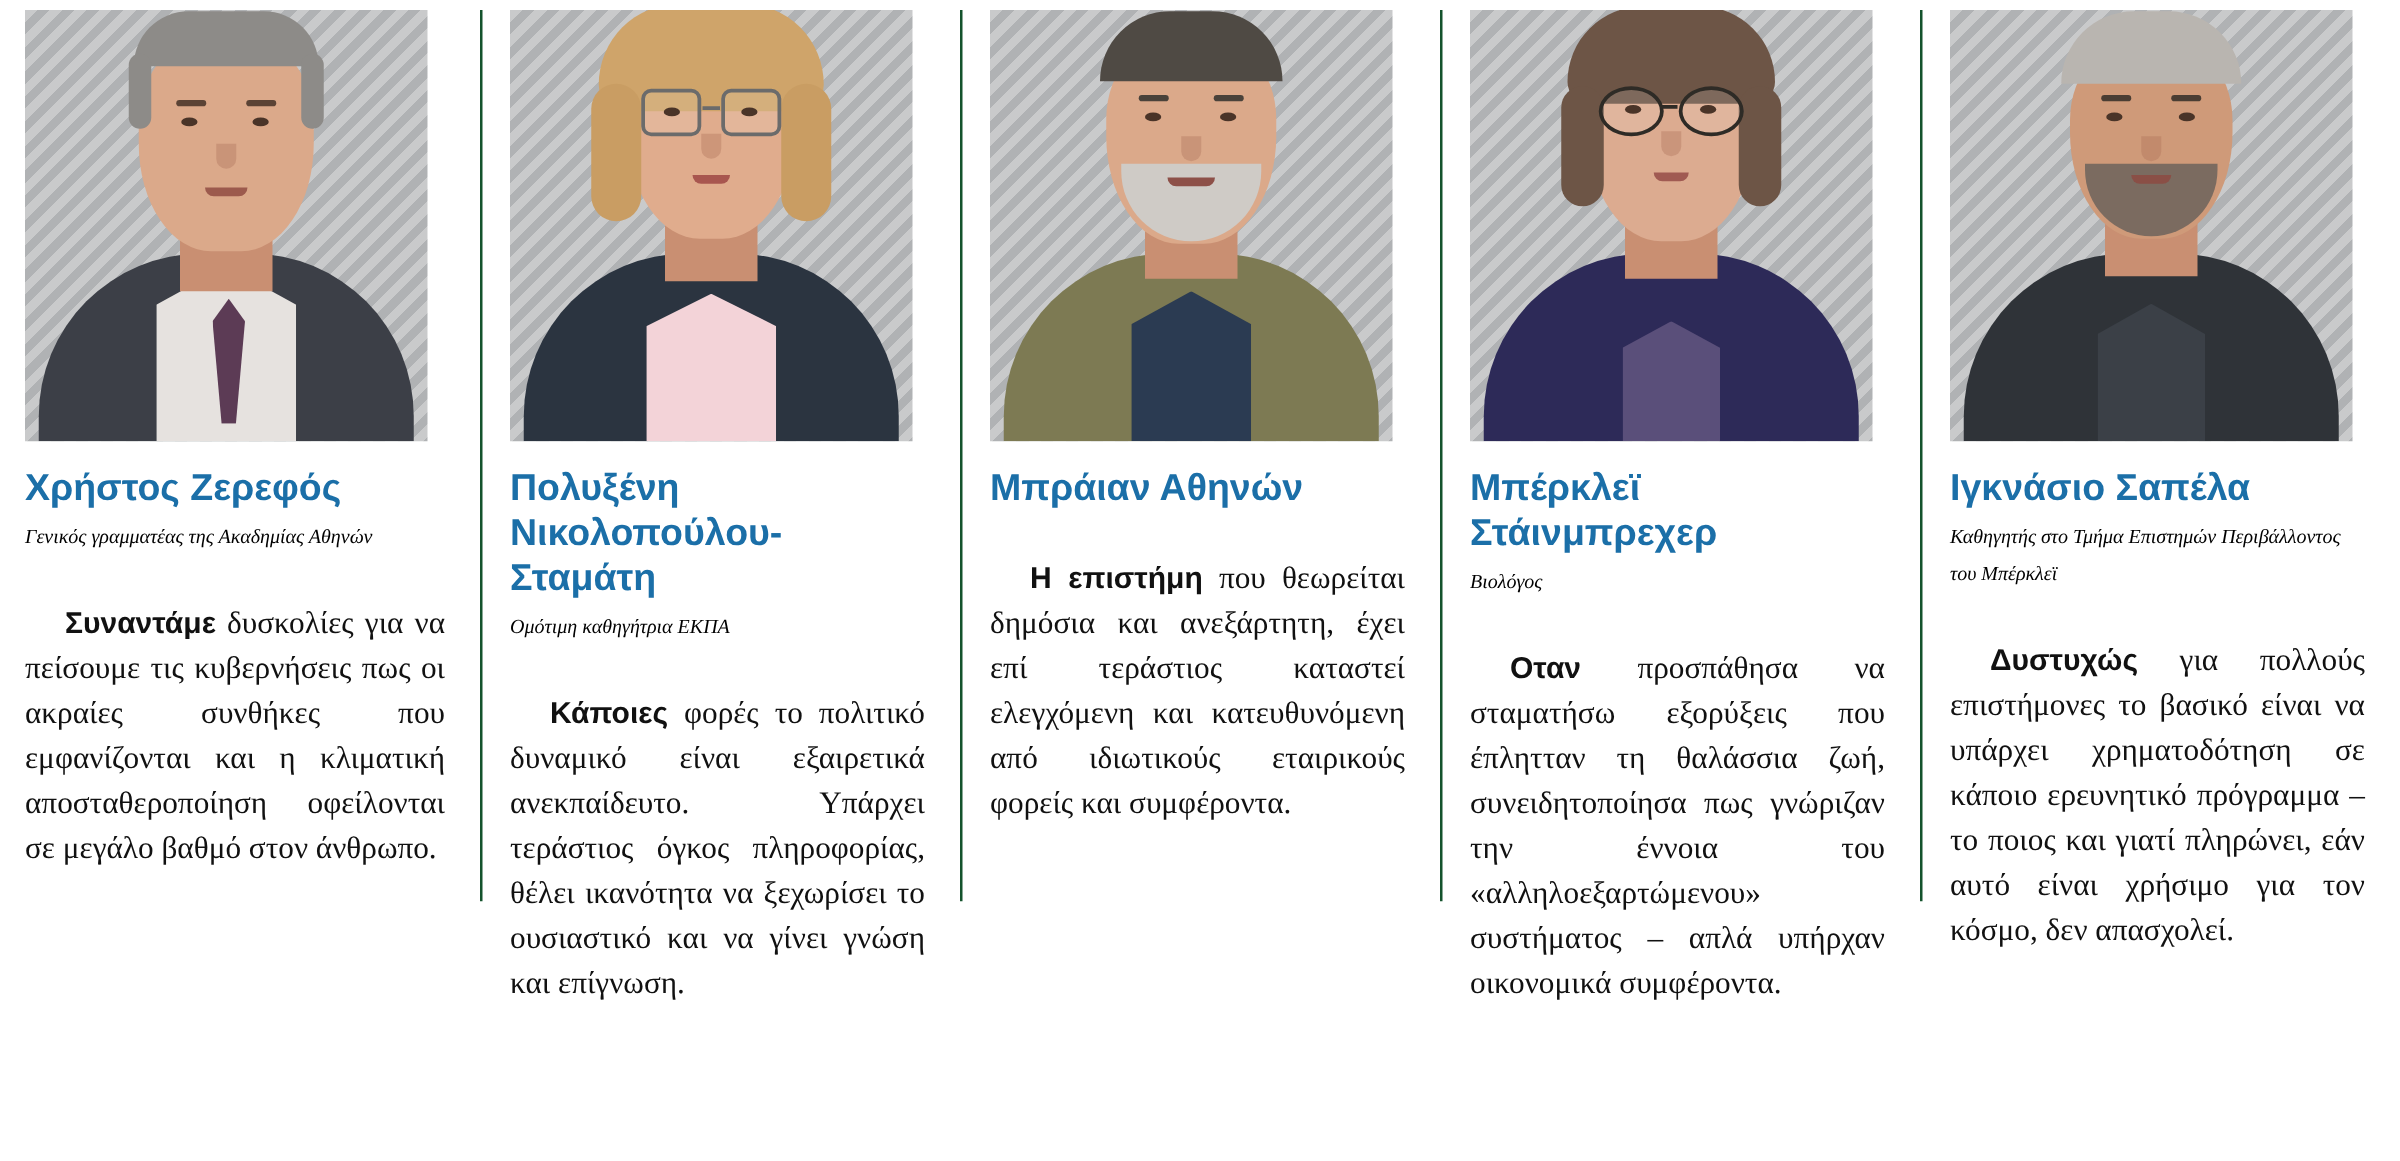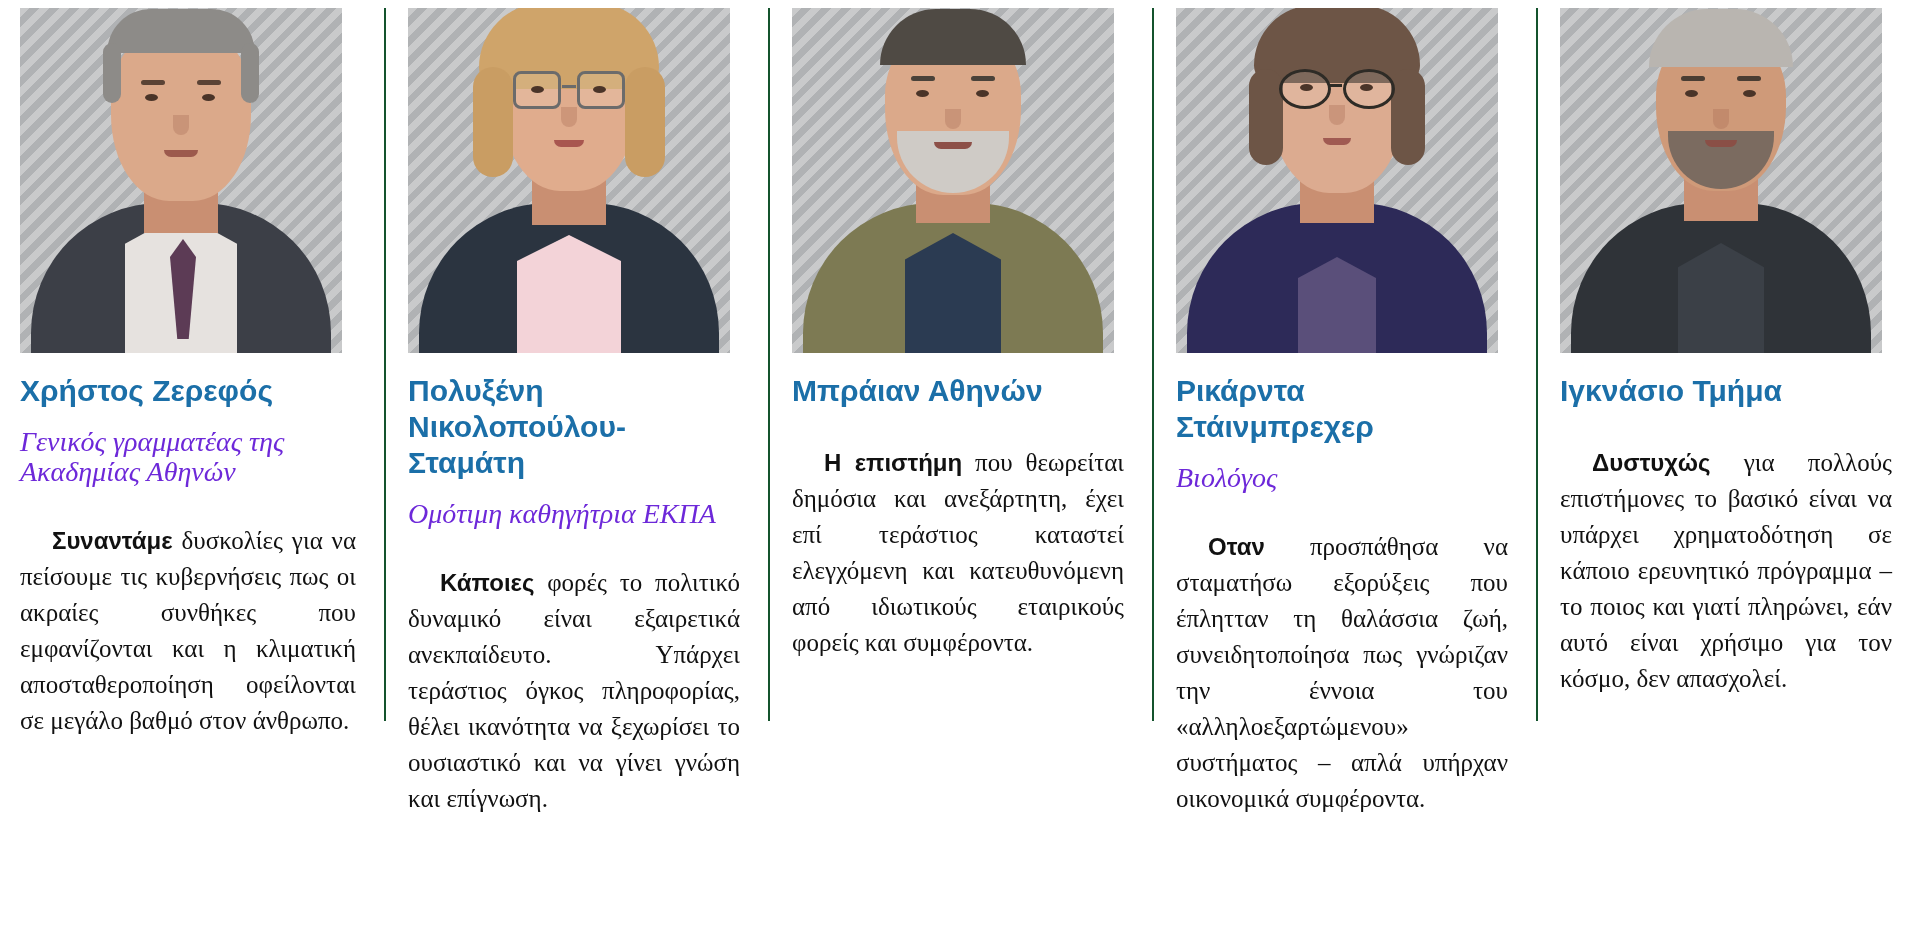--- a/index.html
+++ b/index.html
@@ -168,26 +168,26 @@
   .name {
     margin-top: 20px;
     font-family: "Liberation Sans", sans-serif;
     font-weight: bold;
     font-size: 30px;
     line-height: 36px;
     color: #1b6fa8;
     letter-spacing: 0px;
   }
   .role {
-    margin-top: 18px;
+    margin-top: 6px;
     font-family: "Liberation Serif", serif;
     font-style: italic;
-    font-size: 28px;
+    font-size: 16px;
     line-height: 30px;
-    color: #6d28d9;
+    color: #000000;
   }
   .quote {
     margin-top: 36px;
     font-family: "Liberation Serif", serif;
     font-size: 25px;
     line-height: 36px;
     color: #111111;
     text-align: justify;
     hyphens: manual;
   }
@@ -289,21 +289,21 @@
             <div class="f-lens" style="left:0;top:0;width:46px;height:34px;border-radius:50%;border-color:#2e2b26;"></div>
             <div class="f-lens" style="right:0;top:0;width:46px;height:34px;border-radius:50%;border-color:#2e2b26;"></div>
             <div class="f-bridge" style="left:49px;top:15px;background:#2e2b26;"></div>
           </div>
           <div class="f-eye" style="left:calc(50% - 37px);bottom:262px;"></div>
           <div class="f-eye" style="left:calc(50% + 23px);bottom:262px;"></div>
           <div class="f-nose" style="bottom:228px;"></div>
           <div class="f-mouth" style="bottom:208px;width:28px;background:#a05a52;"></div>
         </div>
       </div>
-      <div class="name">Ρικάρντα Στάινμπρεχερ</div>
+      <div class="name">Μπέρκλεϊ Στάινμπρεχερ</div>
       <div class="role">Βιολόγος</div>
       <p class="quote"><b>Οταν</b><span> προσπάθησα να σταματήσω εξορύξεις που έπλητταν τη θαλάσσια ζωή, συνειδητοποίησα πως γνώριζαν την έννοια του «αλληλοεξαρτώμενου» συστήματος – απλά υπήρχαν οικονομικά συμφέροντα.</span></p>
     </div>
 
     <div class="col">
       <div class="portrait">
         <div class="figure">
           <div class="f-body" style="background:#2f3338;"></div>
           <div class="f-shirt" style="bottom:0;height:110px;width:86px;background:#3b4047;"></div>
           <div class="f-neck" style="bottom:132px;"></div>
@@ -311,18 +311,19 @@
           <div class="f-hair" style="bottom:286px;width:144px;height:58px;border-radius:72px 72px 0 0;background:#b9b5b0;"></div>
           <div class="f-hair" style="bottom:164px;left:50%;transform:translateX(-50%);width:106px;height:58px;border-radius:0 0 53px 53px;background:#7b6b60;"></div>
           <div class="f-brow" style="left:calc(50% - 40px);bottom:272px;background:#4a3d33;"></div>
           <div class="f-brow" style="left:calc(50% + 16px);bottom:272px;background:#4a3d33;"></div>
           <div class="f-eye" style="left:calc(50% - 36px);bottom:256px;"></div>
           <div class="f-eye" style="left:calc(50% + 22px);bottom:256px;"></div>
           <div class="f-nose" style="bottom:224px;"></div>
           <div class="f-mouth" style="bottom:206px;width:32px;background:#8a4f46;"></div>
         </div>
       </div>
-      <div class="name">Ιγκνάσιο Τμήμα</div>
+      <div class="name">Ιγκνάσιο Σαπέλα</div>
+      <div class="role">Καθηγητής στο Τμήμα Επιστημών Περιβάλλοντος του Μπέρκλεϊ</div>
       <p class="quote"><b>Δυστυχώς</b><span> για πολλούς επιστήμονες το βασικό είναι να υπάρχει χρηματοδότηση σε κάποιο ερευνητικό πρόγραμμα – το ποιος και γιατί πληρώνει, εάν αυτό είναι χρήσιμο για τον κόσμο, δεν απασχολεί.</span></p>
     </div>
 
   </div>
 </div>
 
 </body></html>

